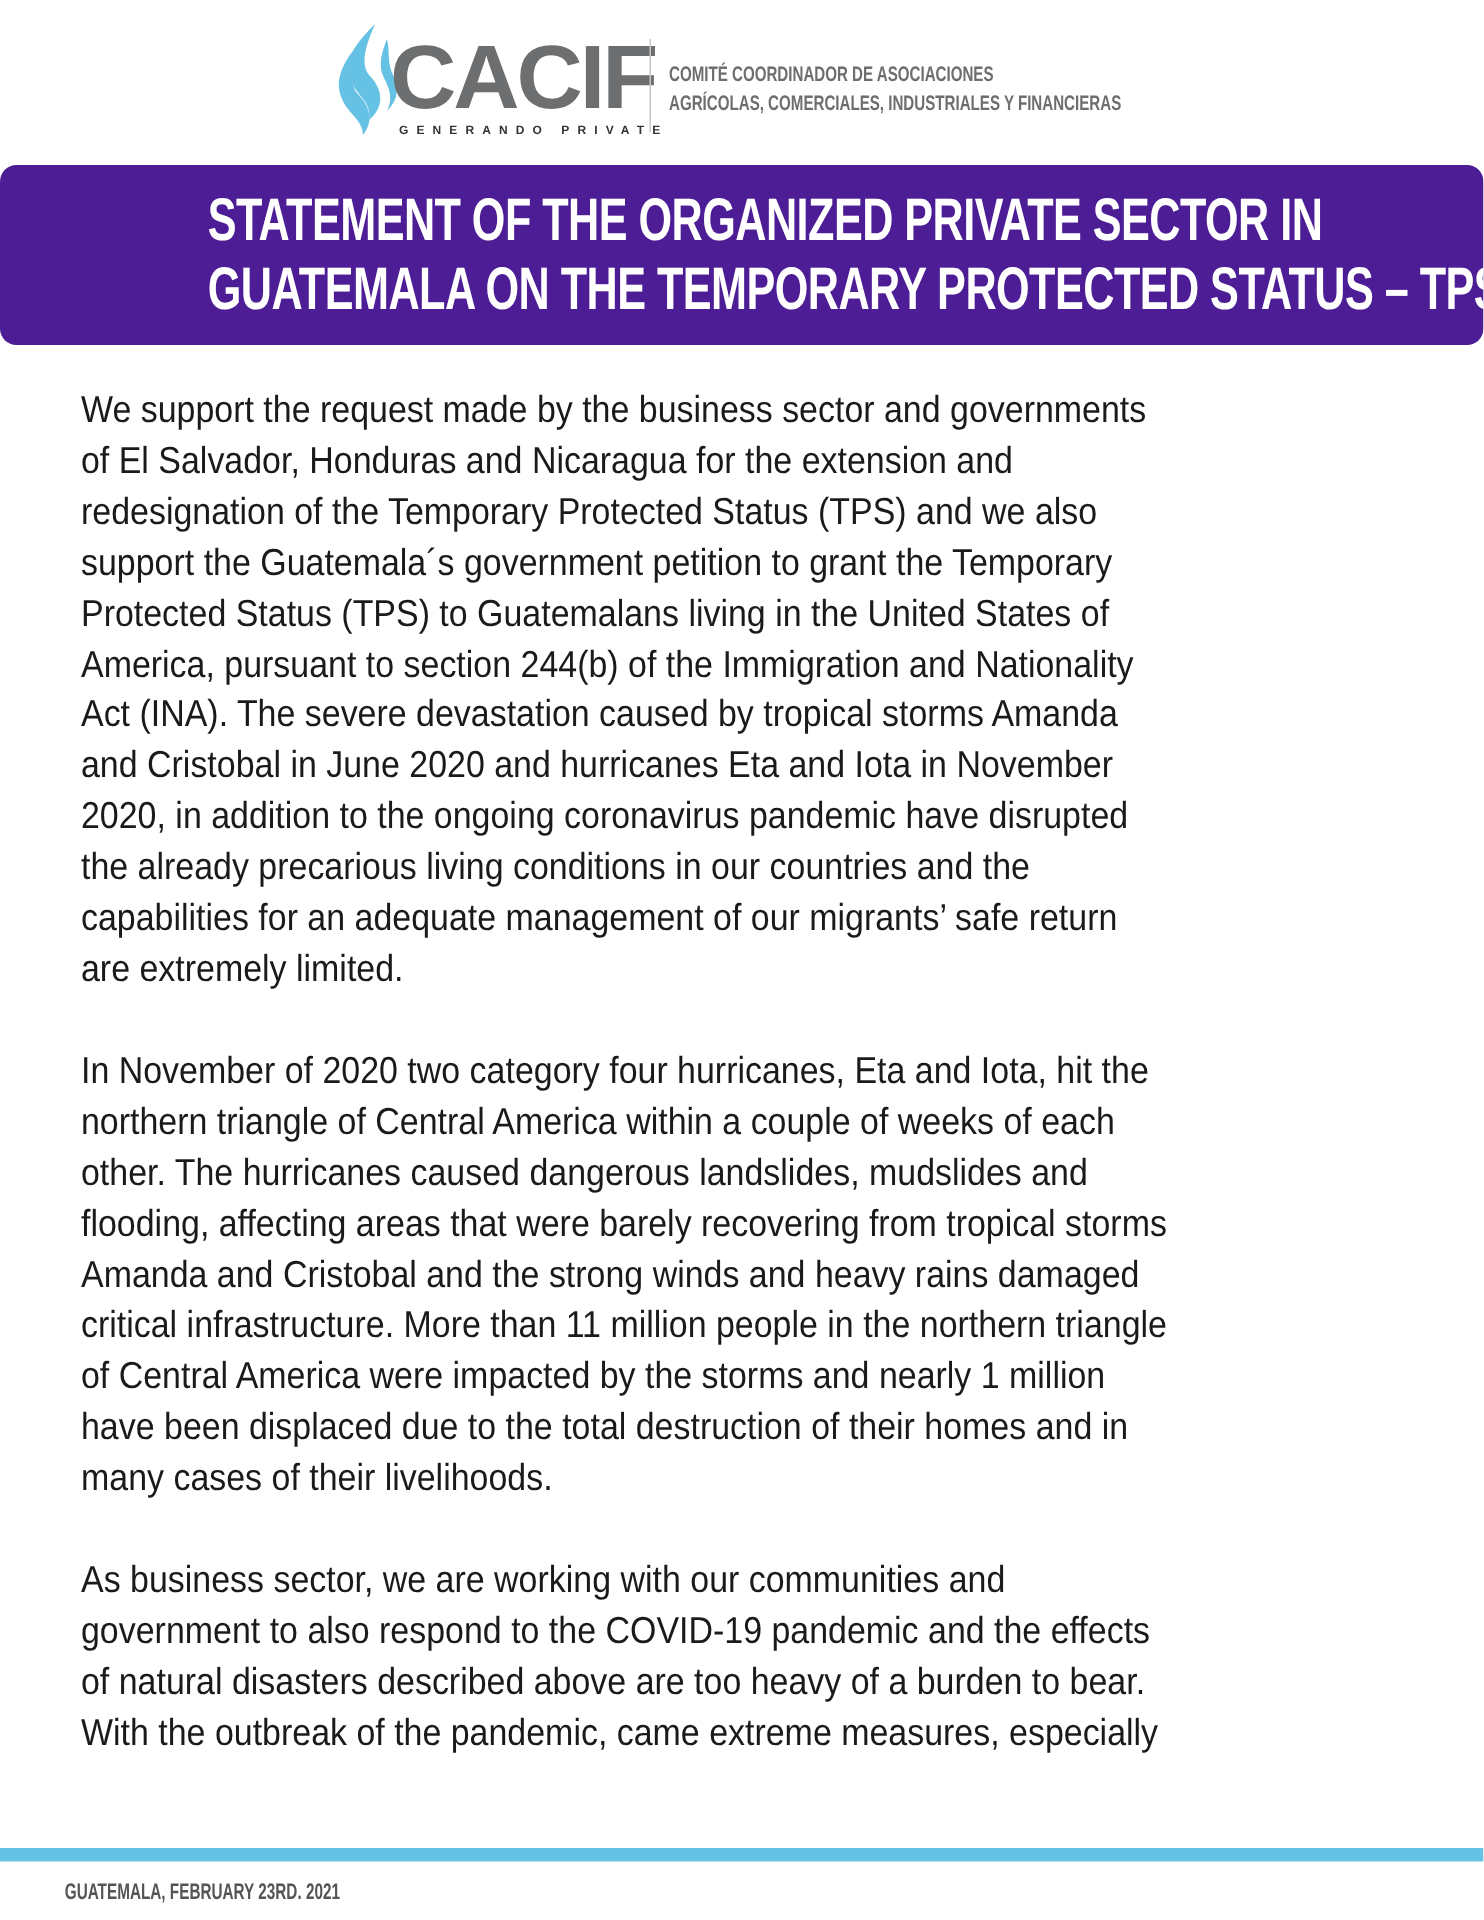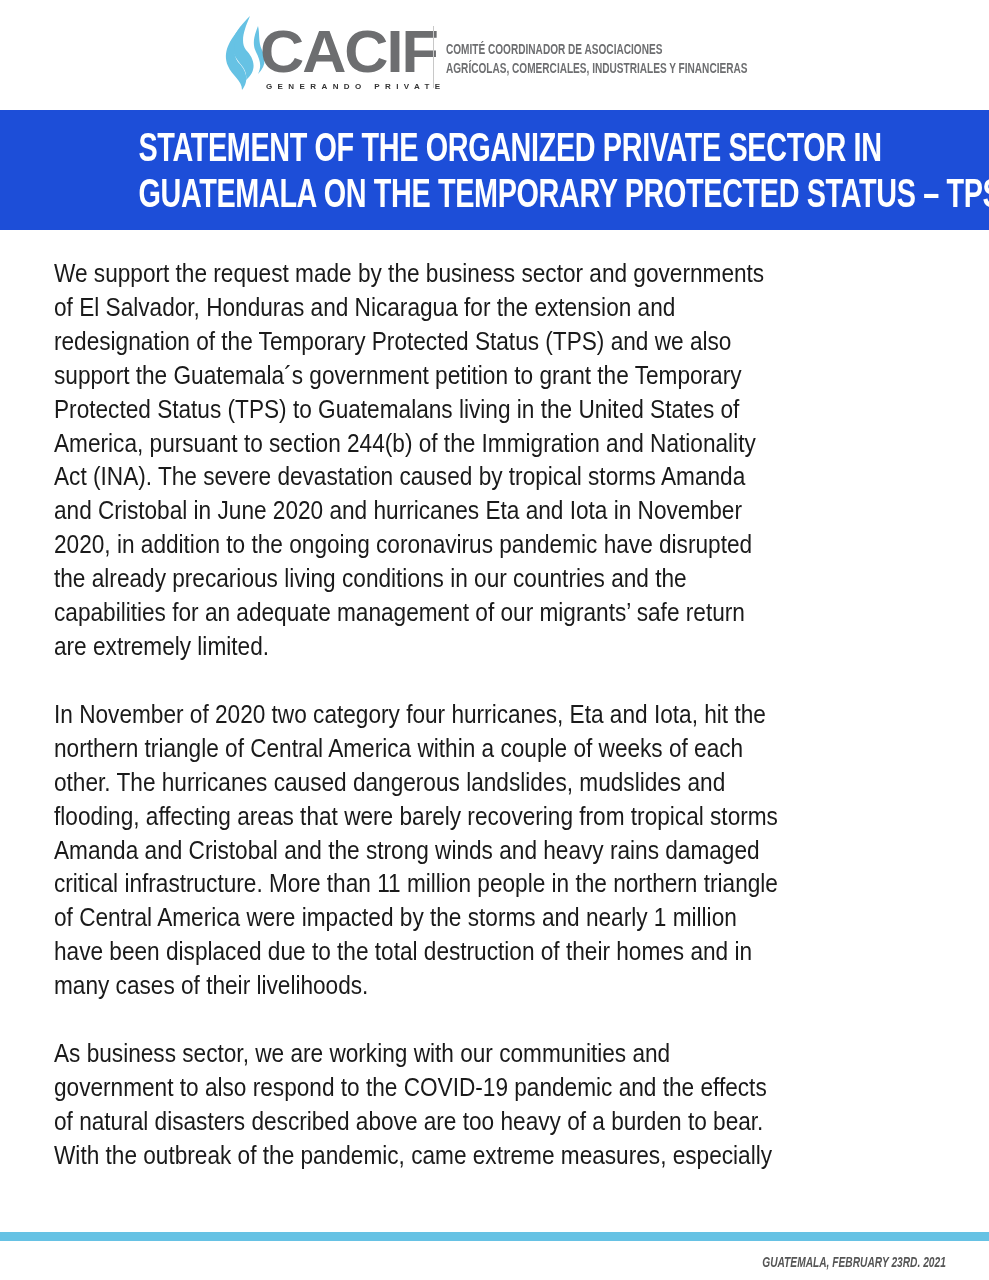--- a/index.html
+++ b/index.html
@@ -6,30 +6,30 @@
   body { width: 989px; height: 1280px; position: relative; overflow: hidden; font-family: "Liberation Sans", sans-serif; }
 
   .header { position: absolute; left: 0; top: 0; width: 989px; height: 132px; }
   .logo { position: absolute; left: 220px; top: 14px; width: 210px; height: 80px; }
   .logo-flame { position: absolute; left: 0; top: 0; width: 50px; height: 78px; }
   .logo-word { position: absolute; left: 40px; top: 8px; font-family: "Liberation Sans", sans-serif; font-weight: bold; font-size: 60px; line-height: 60px; color: #6d6e70; letter-spacing: -2px; transform: scaleX(1.02); transform-origin: left; }
   .logo-tagline { position: absolute; left: 46px; top: 68px; font-family: "Liberation Sans", sans-serif; font-weight: bold; font-size: 8px; letter-spacing: 5.4px; color: #333; white-space: nowrap; }
   .logo-divider { position: absolute; left: 433px; top: 26px; width: 1px; height: 62px; background: #c8c8c8; }
   .org-name { position: absolute; left: 446px; top: 40px; font-family: "Liberation Sans", sans-serif; font-size: 14px; line-height: 19px; color: #6d6e70; transform: scaleX(0.72); transform-origin: left top; white-space: nowrap; font-weight: bold; }
 
-  .banner { position: absolute; left: 0; top: 110px; width: 989px; height: 120px; background: #1d4ed8; }
+  .banner { position: absolute; left: 0; top: 110px; width: 989px; height: 120px; background: #4c1d95; border-radius: 11px; }
   .banner-title { position: absolute; left: 0; top: 14px; width: 989px; text-align: center; color: #ffffff; font-family: "Liberation Sans", sans-serif; font-weight: bold; font-size: 40px; line-height: 46px; letter-spacing: -0.5px; }
   .banner-title span { display: block; transform: scaleX(0.72); transform-origin: center; white-space: nowrap; }
 
   .body-text { position: absolute; left: 54px; top: 257px; width: 960px; }
   .para { font-family: "Liberation Sans", sans-serif; font-size: 25px; line-height: 33.9px; color: #1a1a1a; margin: 0 0 34px 0; }
   .line { display: block; white-space: nowrap; transform: scaleX(0.905); transform-origin: left; }
 
   .footer-bar { position: absolute; left: 0; top: 1232px; width: 989px; height: 9px; background: #66c2e4; }
-  .footer-date { position: absolute; left: 0; top: 1253px; width: 989px; text-align: right; font-family: "Liberation Sans", sans-serif; font-weight: bold; font-size: 15px; color: #555; font-style: italic; }
+  .footer-date { position: absolute; left: 0; top: 1253px; width: 989px; text-align: left; font-family: "Liberation Sans", sans-serif; font-weight: bold; font-size: 15px; color: #555; }
   .footer-date span { display: inline-block; transform: scaleX(0.68); }
 </style>
 </head>
 <body>
 
 <div class="header">
   <div class="logo">
     <svg class="logo-flame" viewBox="0 0 50 78">
       <path d="M30 2 C18 14 8 26 14 40 C18 50 28 54 26 66 C38 56 34 44 26 36 C20 28 24 16 30 2 Z" fill="#66c2e4"></path>
       <path d="M20 14 C10 26 2 38 8 52 C12 62 22 66 22 76 C30 66 26 56 18 48 C12 40 14 26 20 14 Z" fill="#66c2e4"></path>

